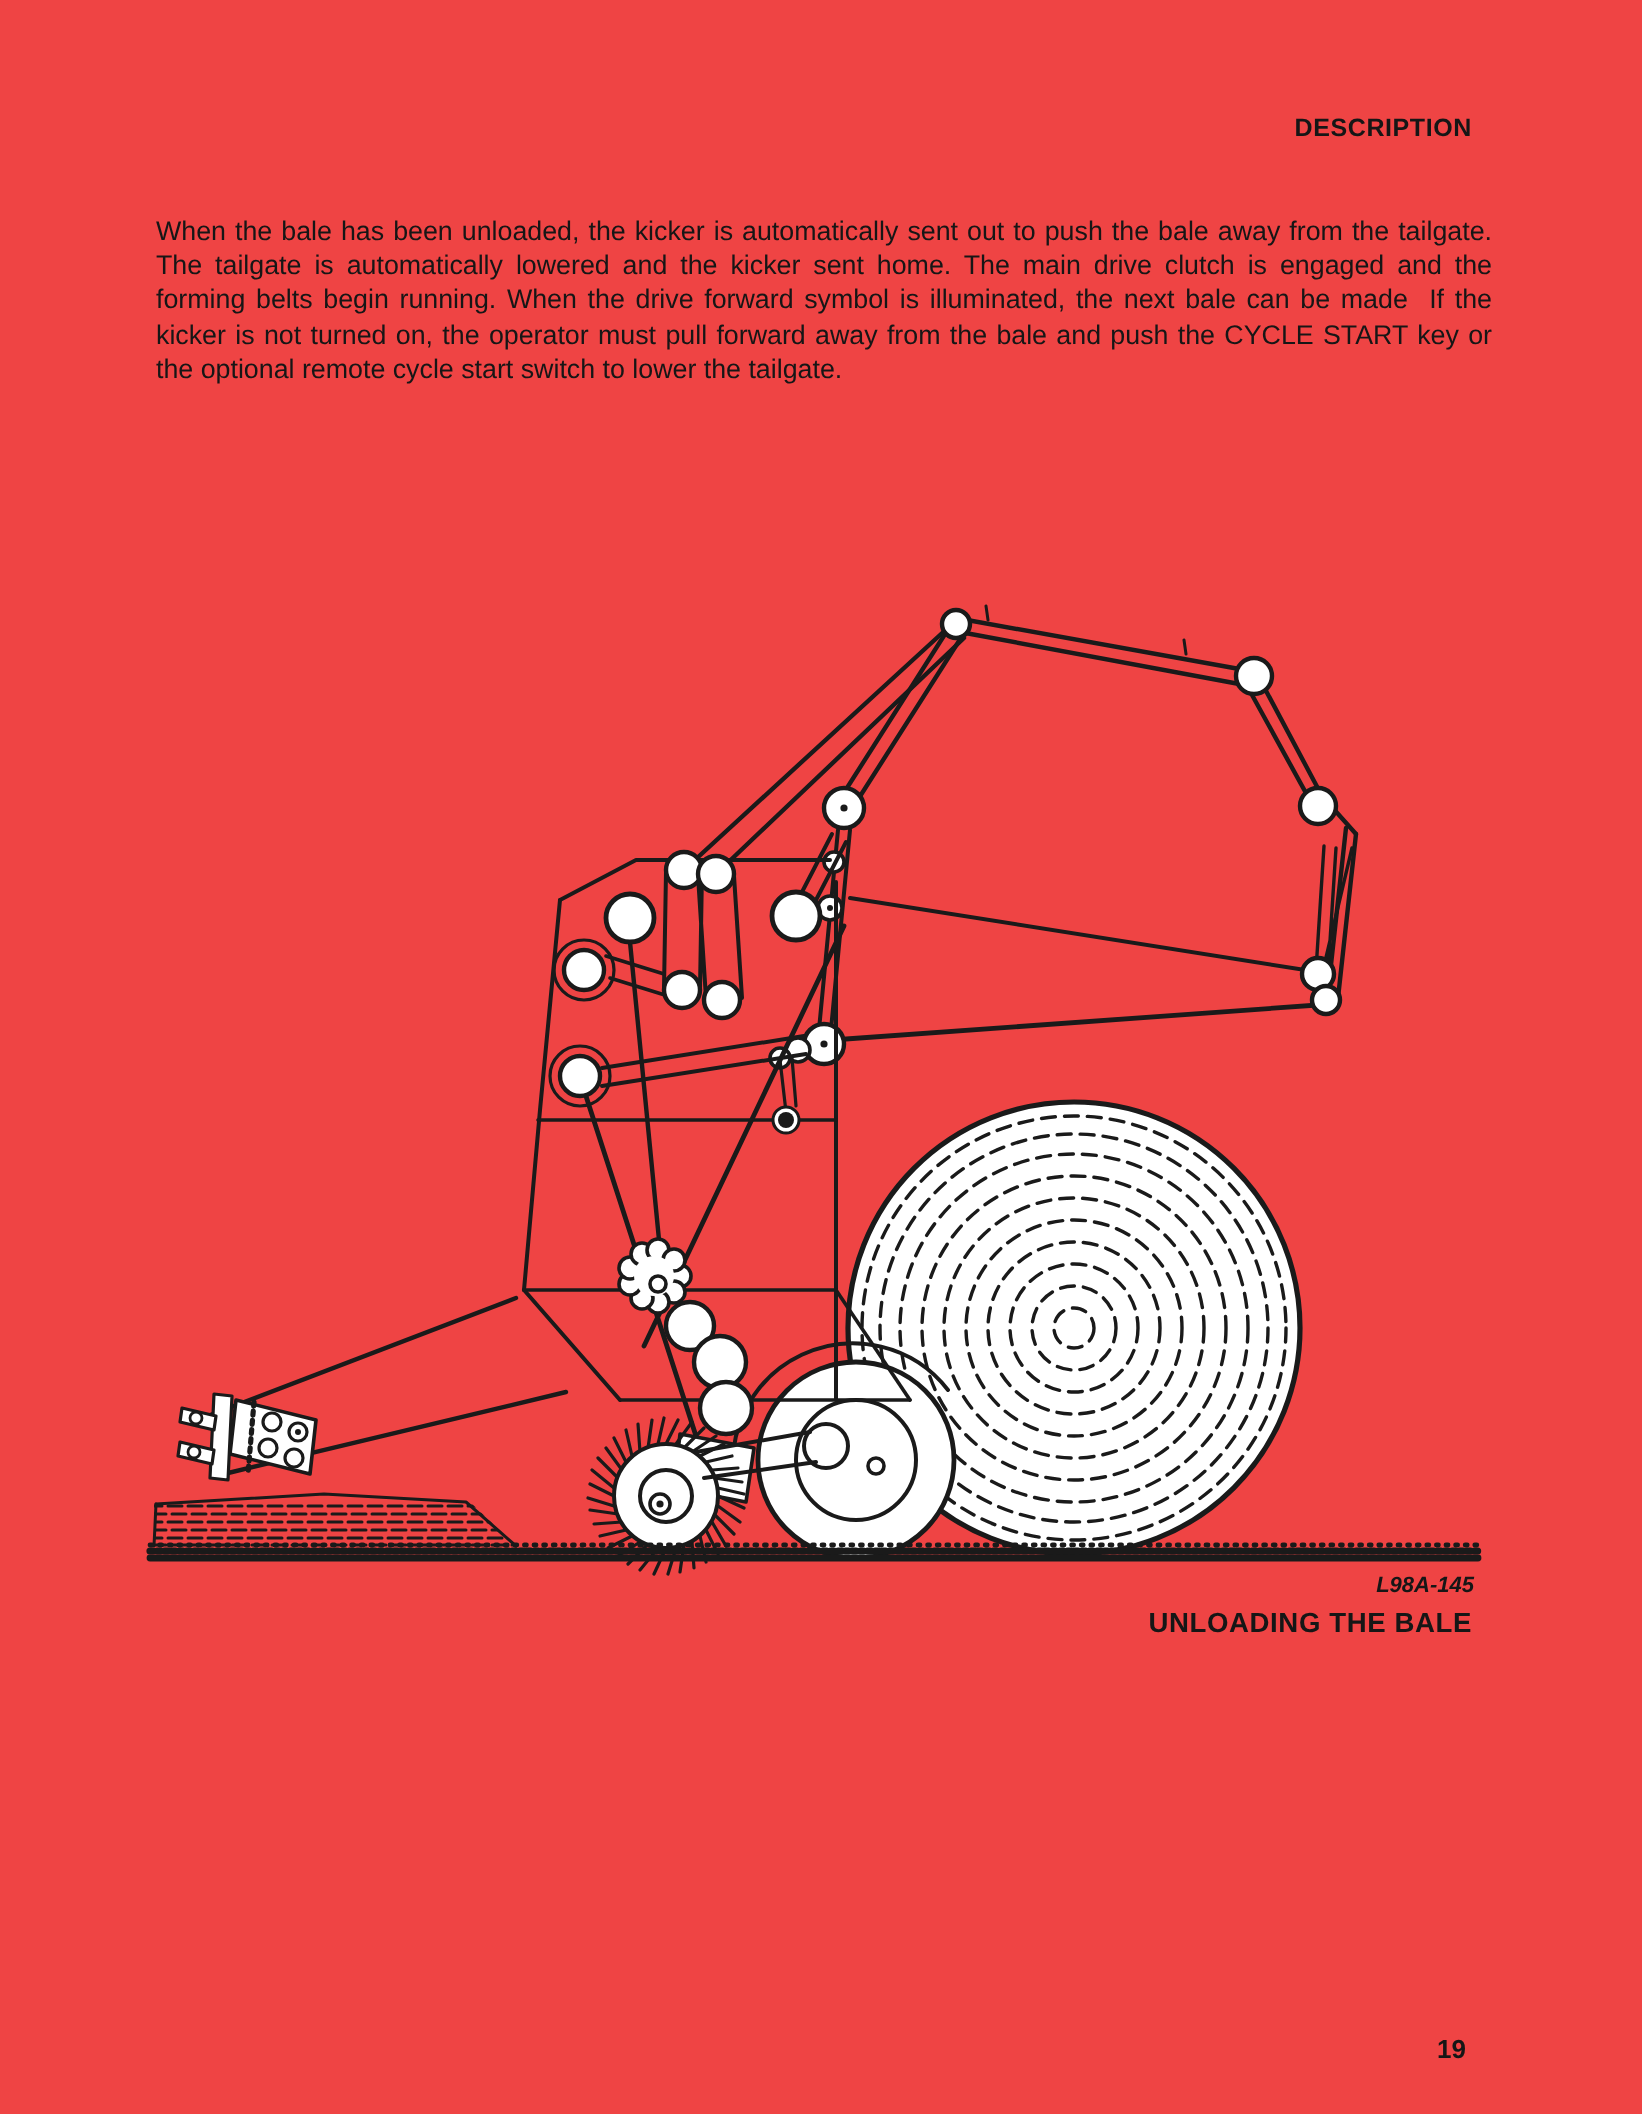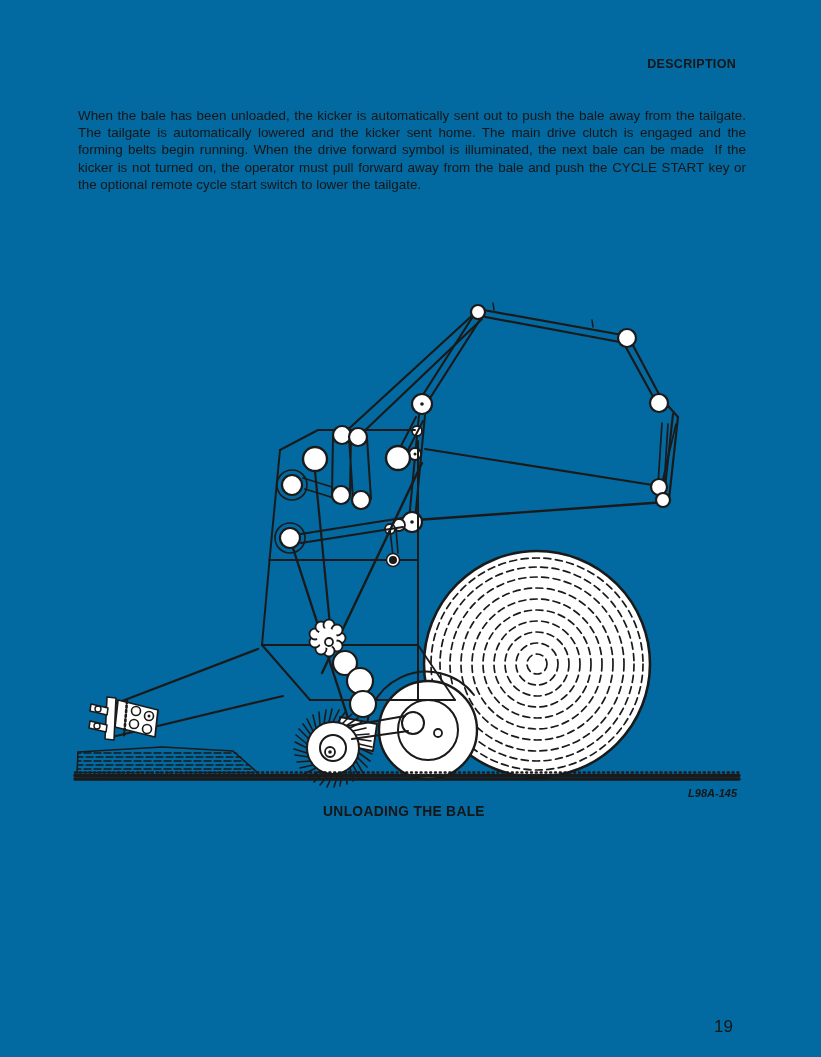--- a/index.html
+++ b/index.html
@@ -1,19 +1,19 @@
 <!DOCTYPE html>
 <html><head>
 <meta charset="utf-8">
 <style>
   html,body{margin:0;padding:0;background:#e8e8e8;}
   .page{
     position:relative;
     width:821px;height:1057px;
-    background:#0369a1;
+    background:#ef4444;
     font-family:"Liberation Sans", sans-serif;
     color:#161616;
     overflow:hidden;
   }
   .doc-header{
     position:absolute;top:57px;right:85px;
     font-size:12.5px;font-weight:bold;letter-spacing:.3px;
   }
   .columns{
     position:absolute;left:78px;top:107px;width:668px;
@@ -28,25 +28,25 @@
   .figure-wrap{
     position:absolute;left:72px;top:293px;width:680px;height:500px;
   }
   .figure-wrap svg{display:block;width:680px;height:500px;}
   .fig-id{
     position:absolute;top:787px;right:84px;
     font-size:11px;font-style:italic;font-weight:bold;
   }
   .fig-caption{
     position:absolute;top:804px;left:72px;width:664px;
-    text-align:center;font-size:13.8px;font-weight:bold;letter-spacing:.3px;
+    text-align:right;font-size:13.8px;font-weight:bold;letter-spacing:.3px;
   }
   .page-number{
     position:absolute;top:1017px;right:88px;
-    font-size:17px;font-weight:normal;
+    font-size:13px;font-weight:bold;
   }
 </style>
 </head>
 <body>
 
 <div class="page">
 
   <div class="doc-header">DESCRIPTION</div>
 
   <div class="columns">

